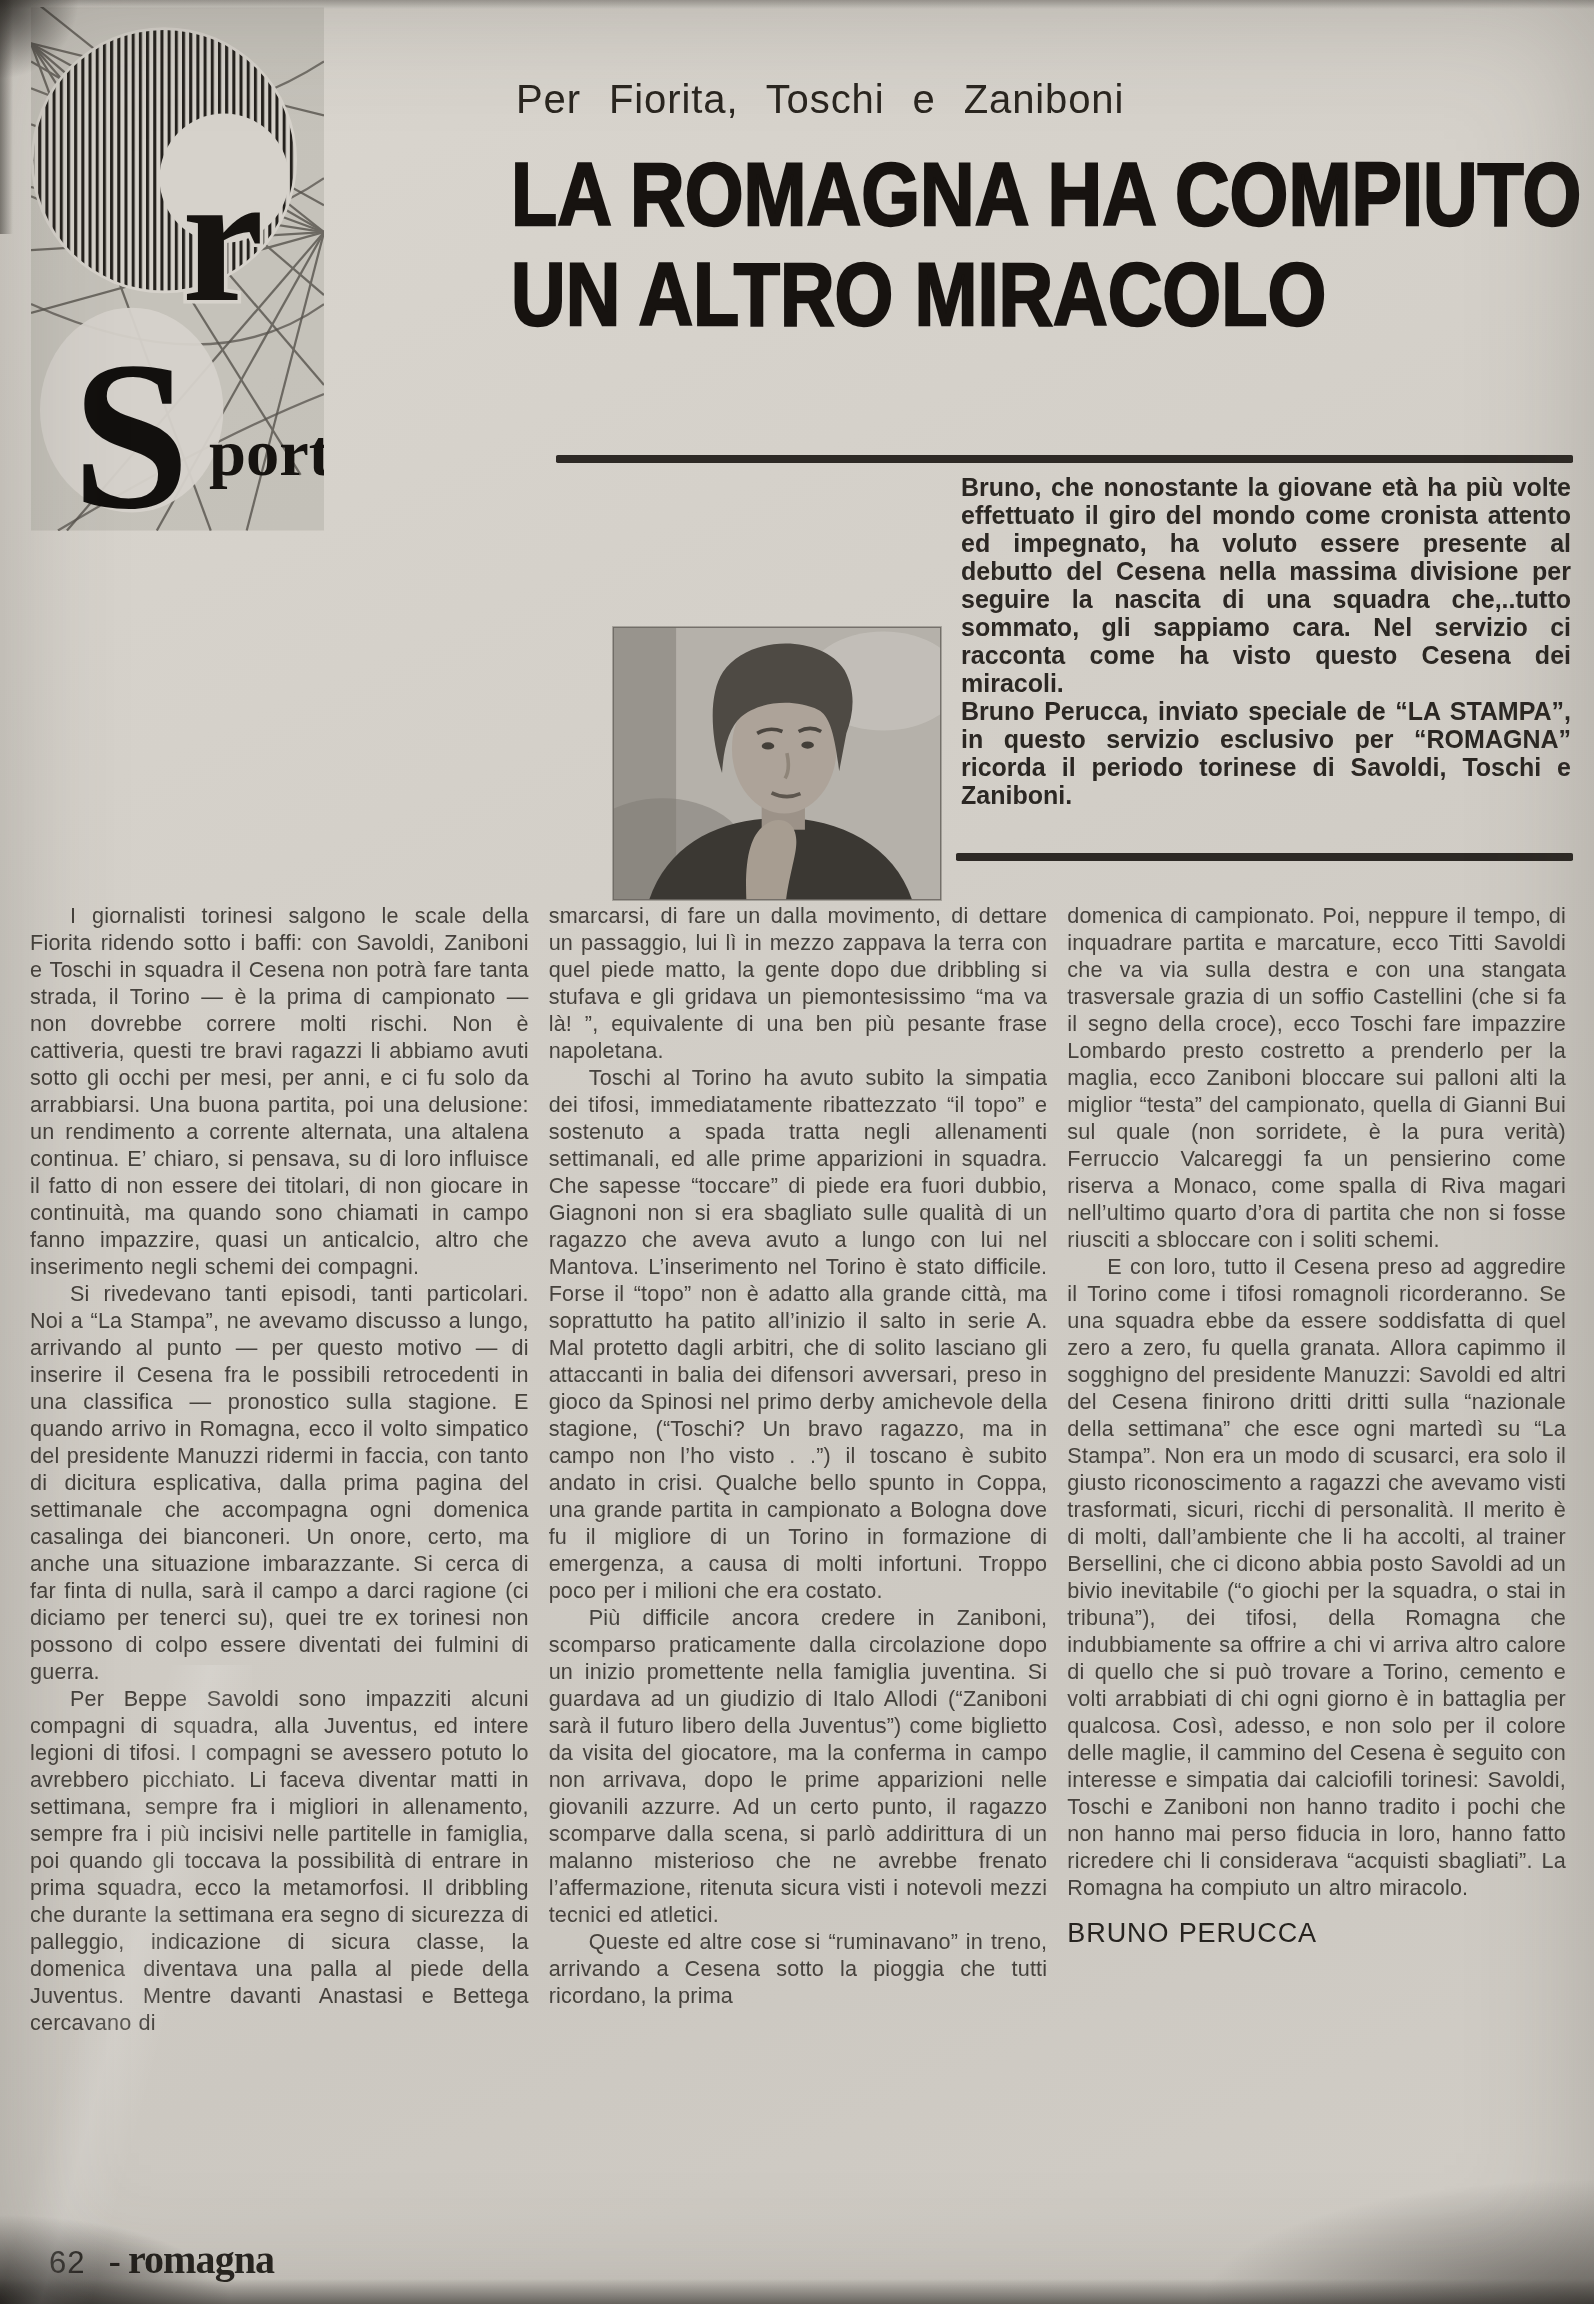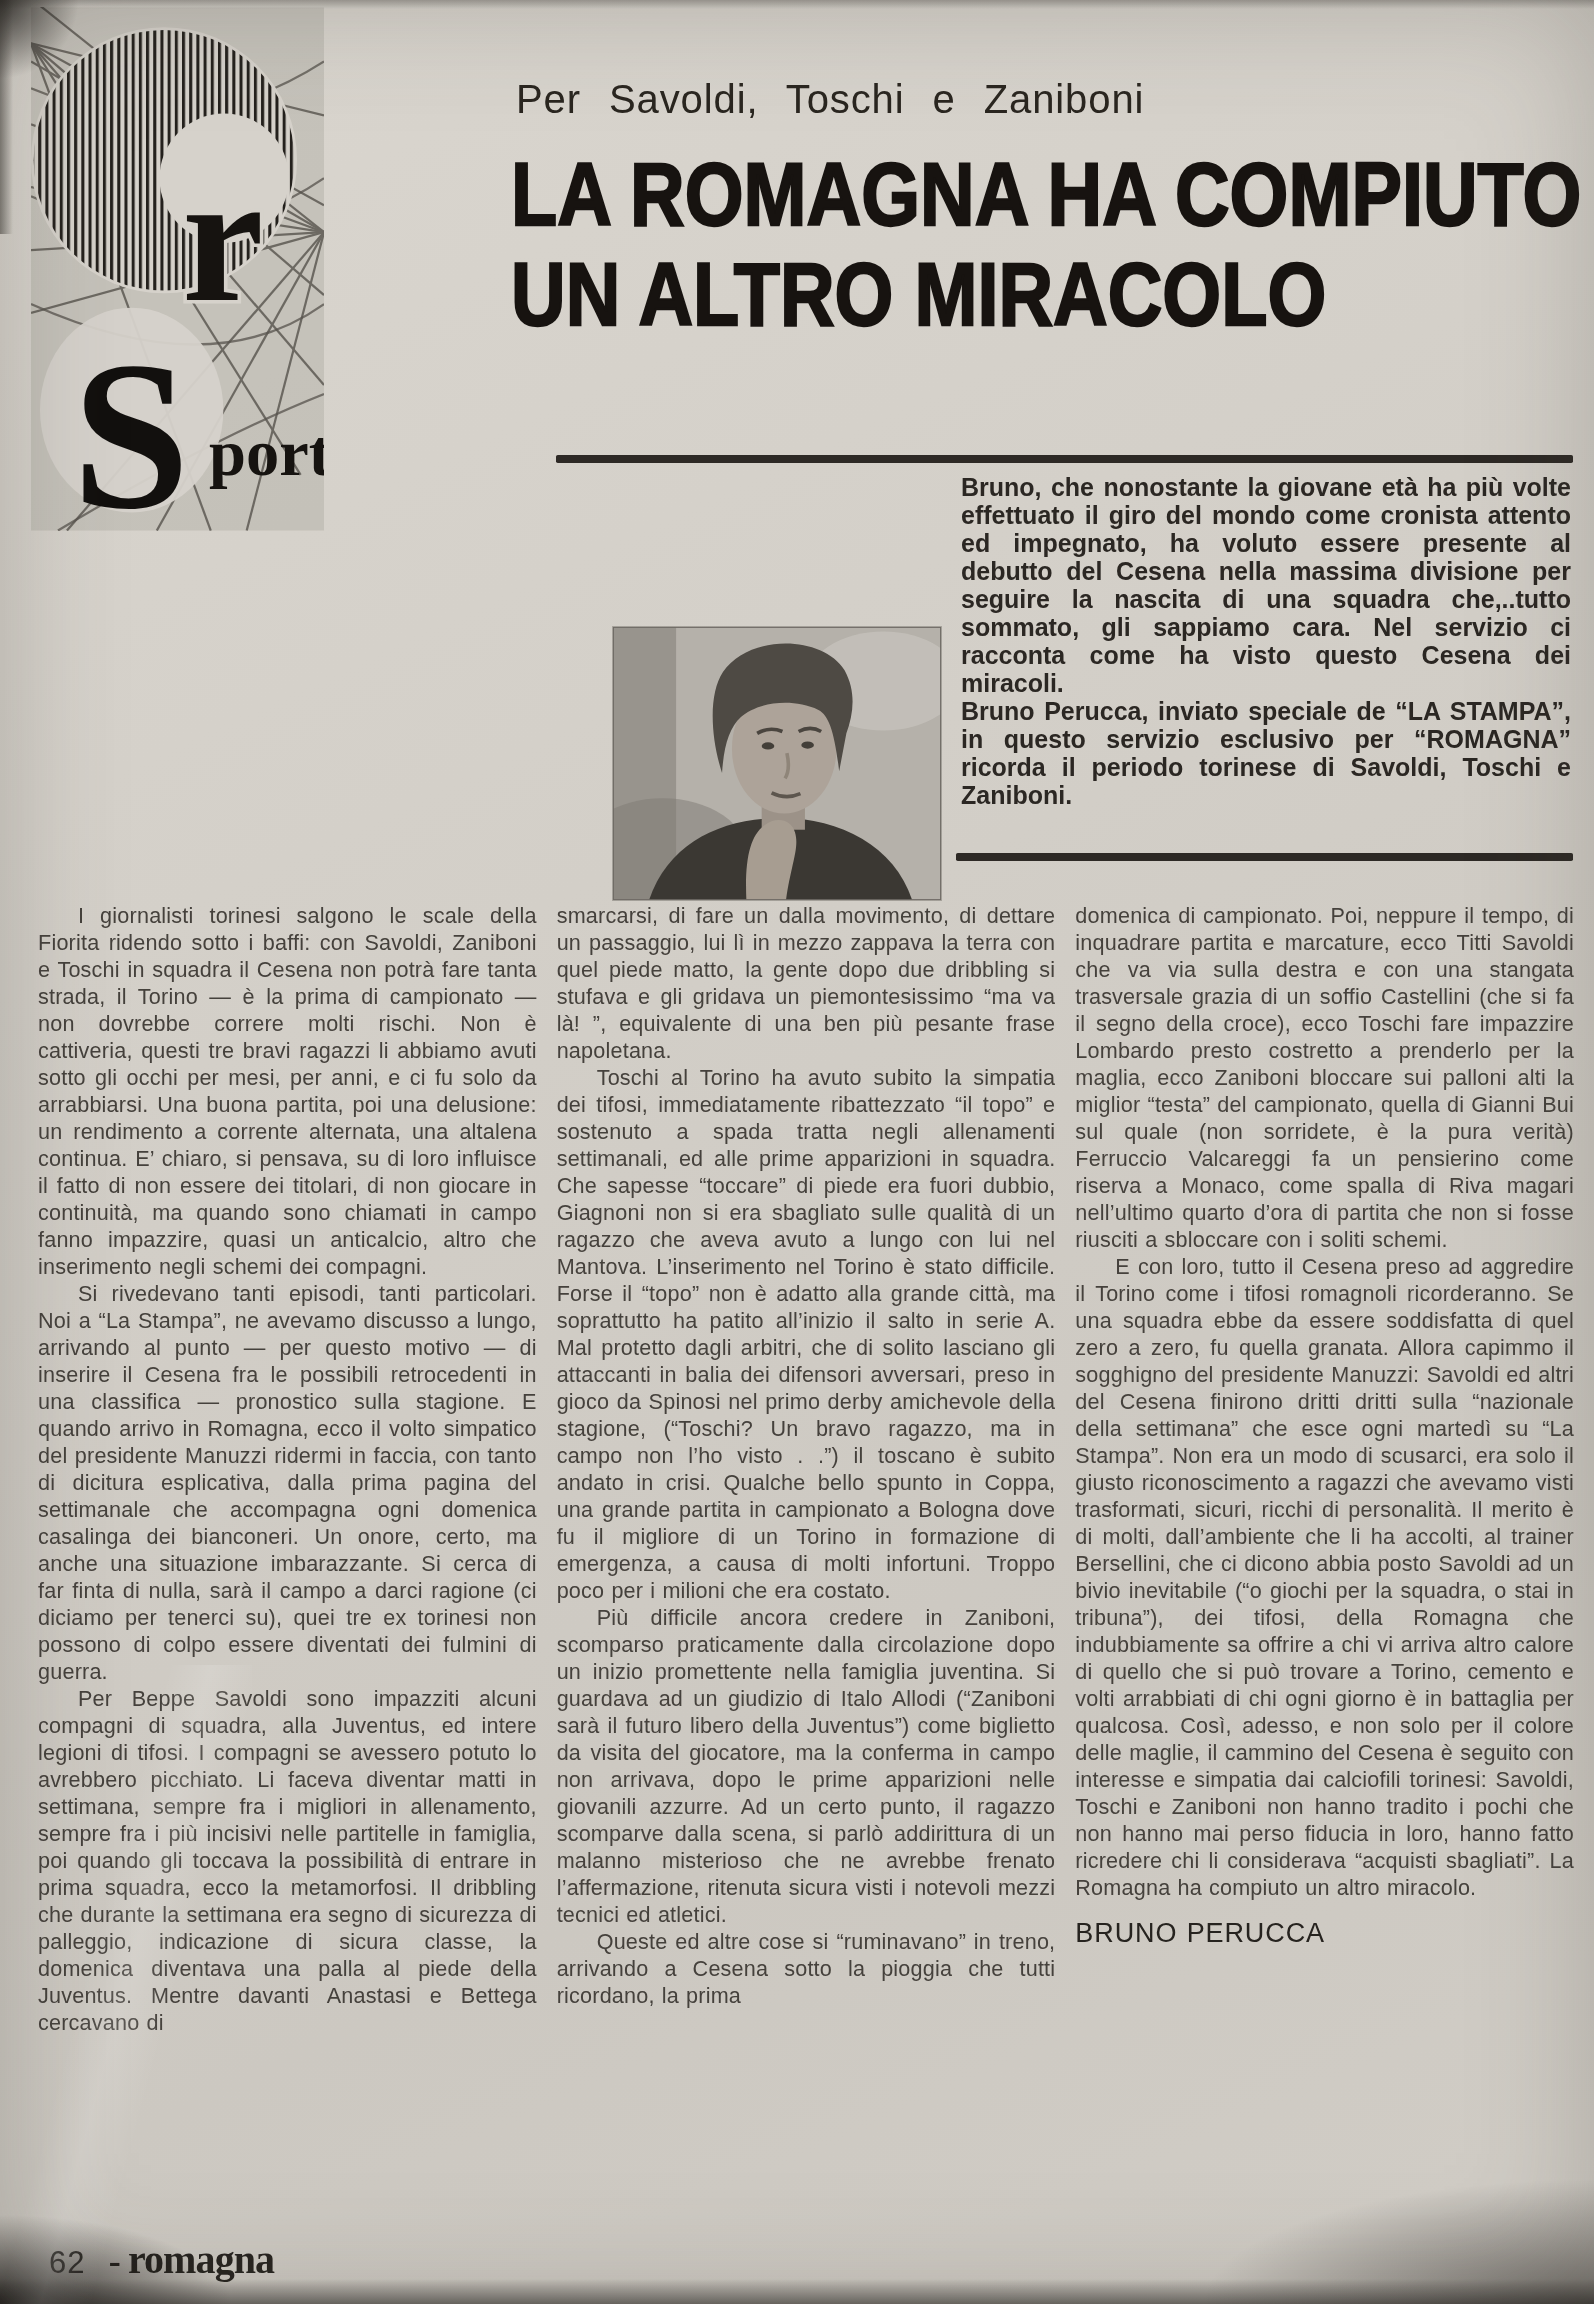--- a/index.html
+++ b/index.html
@@ -30,21 +30,21 @@
   .rule-mid{left:956px;top:853px;width:617px;height:8px;}
   
   .photo{position:absolute;left:613px;top:627px;width:328px;height:273px;
     box-shadow:0 0 0 0.9px rgba(60,55,50,.35);}
   .photo svg{display:block;width:100%;height:100%;}
   
   .intro{position:absolute;left:961px;top:473px;width:610px;height:371px;overflow:hidden;
     font-weight:bold;font-size:25px;line-height:28px;text-align:justify;color:#2b2723;}
   .intro p{margin:0;}
   
-  .columns{position:absolute;left:38px;top:902px;width:1536px;height:1341px;
+  .columns{position:absolute;left:30px;top:902px;width:1536px;height:1341px;
     display:grid;grid-template-columns:1fr 1fr 1fr;column-gap:20px;}
   .col{overflow:hidden;text-align:justify;font-size:21.6px;line-height:27px;
     color:#45413c;letter-spacing:0.2px;word-spacing:0.9px;}
   .col p{margin:0;}
   .col p.indent{text-indent:40px;}
   .byline{margin-top:19px;font-weight:normal;font-size:27px;letter-spacing:0.9px;
     text-align:left;padding-right:16px;color:#26231f;}
   
   .footer{position:absolute;left:49px;top:2236px;display:flex;align-items:baseline;color:#26231f;}
   .pagenum{font-size:31px;letter-spacing:0.9px;}
@@ -106,21 +106,21 @@
       <circle cx="148" cy="170" r="148" fill="#d6d2cb"></circle>
       <circle cx="148" cy="170" r="145" fill="url(#vstripes)"></circle>
       <circle cx="215" cy="190" r="72" fill="#d6d2cb"></circle>
       <text class="logo-r" x="168" y="325">r</text>
       <ellipse cx="112" cy="448" rx="102" ry="114" fill="#d6d2cb" opacity="0.95"></ellipse>
       <text class="logo-S" x="46" y="556">S</text>
       <text class="logo-port" x="198" y="520">port</text>
     </svg>
   </div>
 
-  <div class="kicker">Per Savoldi, Toschi e Zaniboni</div>
+  <div class="kicker">Per Fiorita, Toschi e Zaniboni</div>
   <div class="headline">
     <div class="hl-line">LA ROMAGNA HA COMPIUTO</div>
     <div class="hl-line">UN ALTRO MIRACOLO</div>
   </div>
   <div class="rule rule-top"></div>
 
   <div class="photo">
     <svg viewBox="0 0 364 303">
       <rect width="364" height="303" fill="#b5b1aa"></rect>
       <rect x="0" y="0" width="70" height="303" fill="#8b8780" opacity="0.7"></rect>

